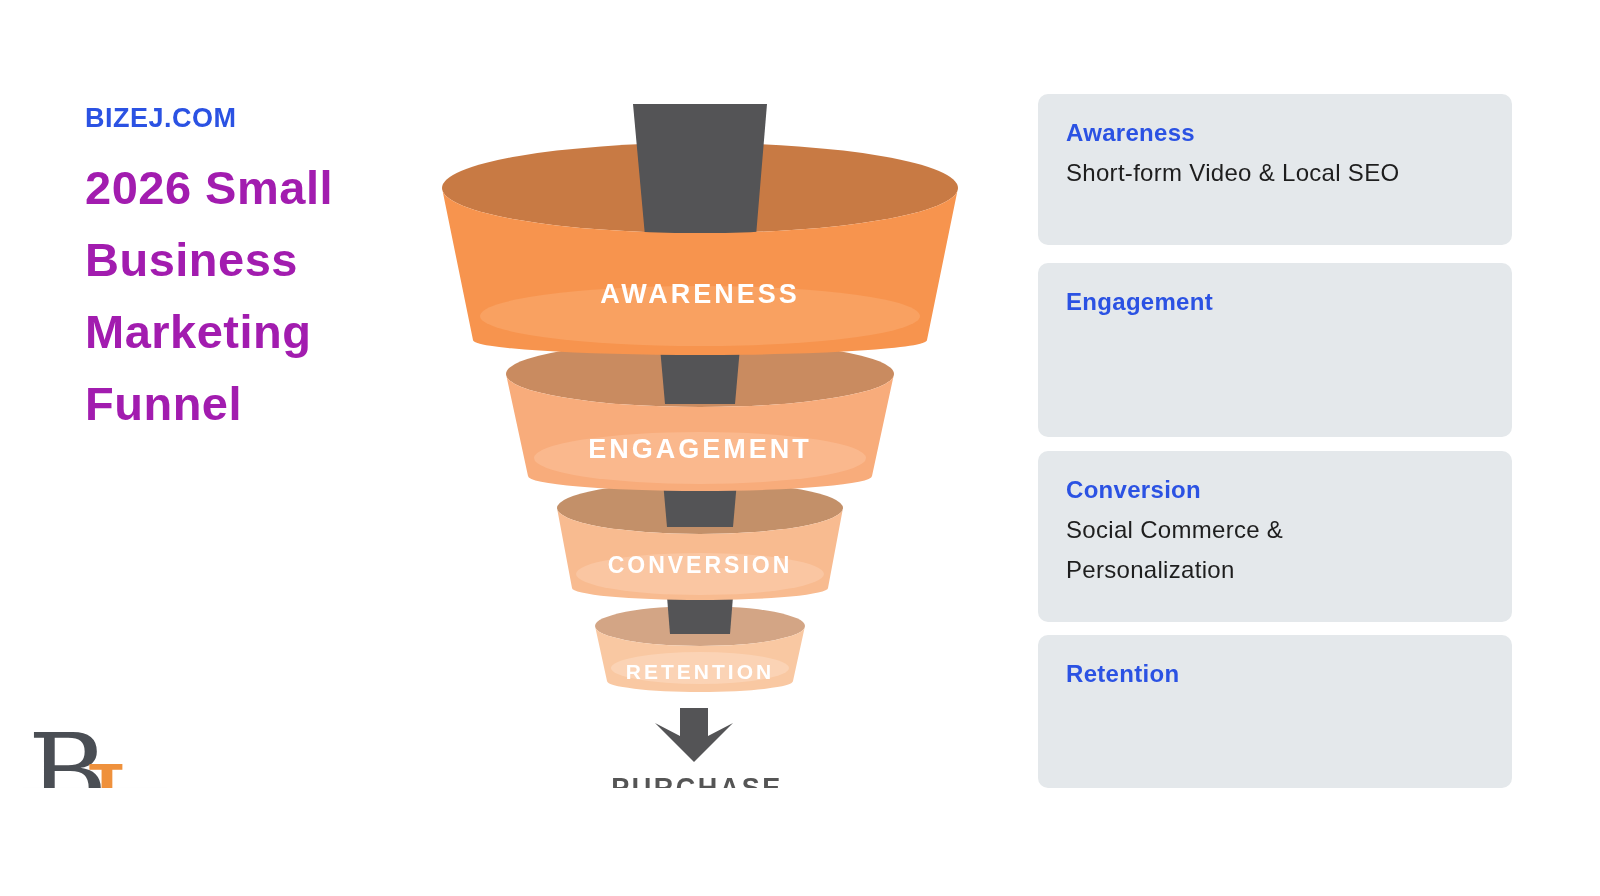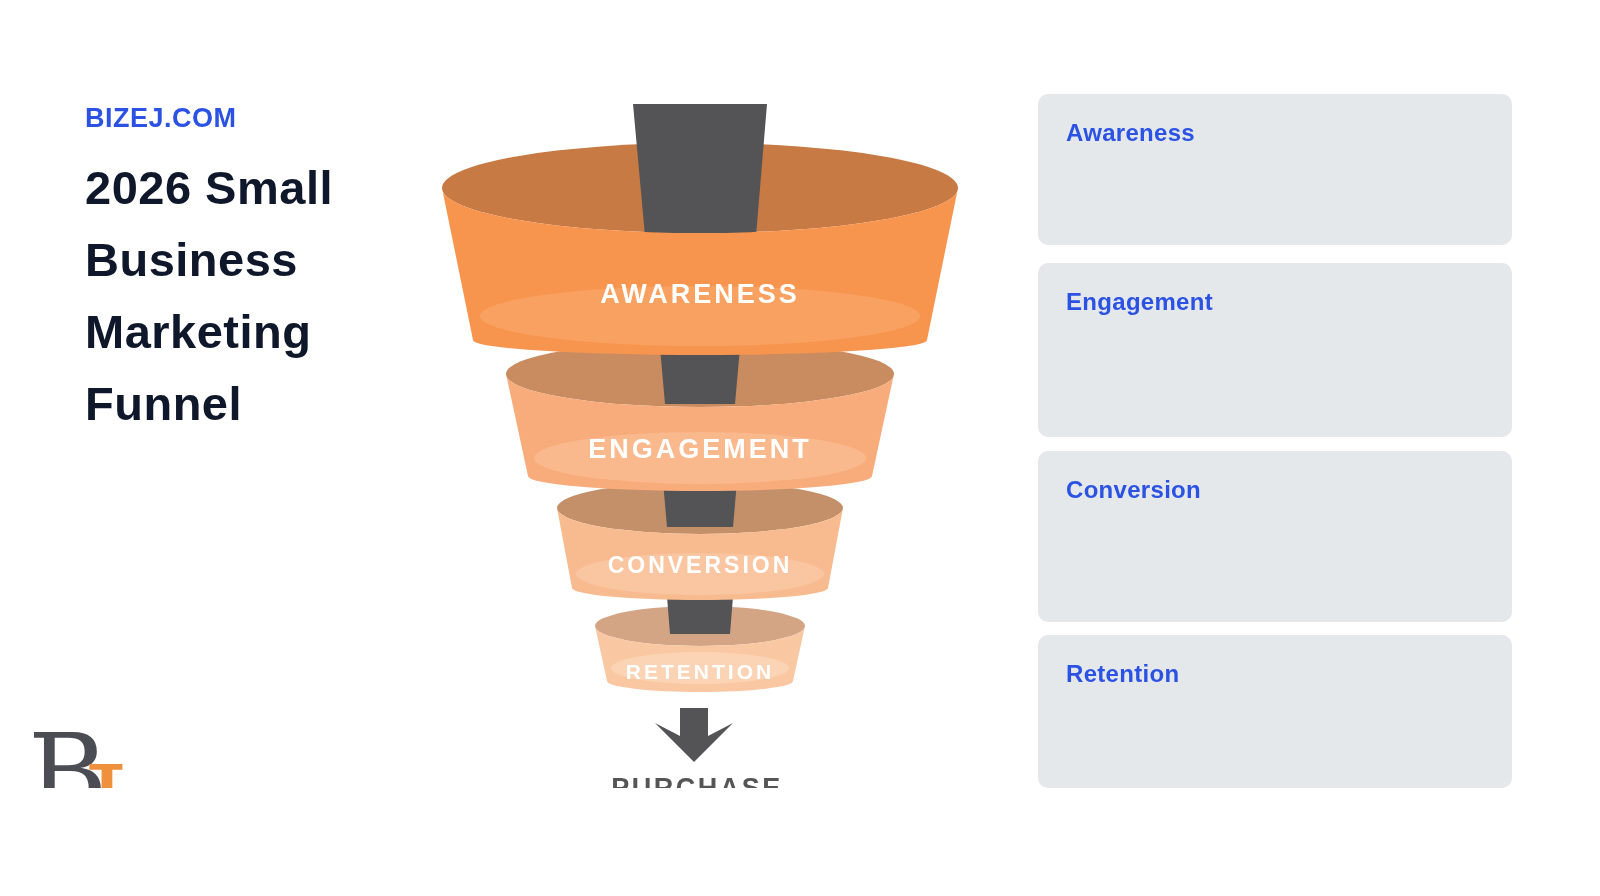--- a/index.html
+++ b/index.html
@@ -7,21 +7,21 @@
     position:relative;width:1600px;height:788px;background:#ffffff;
     overflow:hidden;font-family:"Liberation Sans",sans-serif;padding-left:36px;
   }
   
   .brand{
     position:absolute;left:85px;top:103px;
     font-size:27px;font-weight:bold;letter-spacing:.5px;color:#2B52E3;
   }
   .main-title{
     position:absolute;left:85px;top:152px;
-    font-size:47px;font-weight:bold;color:#0f172a;
+    font-size:47px;font-weight:bold;color:#a21caf;
     line-height:72px;white-space:pre-line;letter-spacing:.5px;
   }
   
   .funnel-svg{position:absolute;left:0;top:0;width:1600px;height:896px;}
   .stage-label{
     font-family:"Liberation Sans",sans-serif;font-weight:bold;fill:#ffffff;
     letter-spacing:3px;text-anchor:middle;
   }
   .outcome-label{
     font-family:"Liberation Sans",sans-serif;font-weight:bold;
@@ -99,26 +99,29 @@
     <text x="700" y="458" font-size="27" class="stage-label">ENGAGEMENT</text>
     <text x="700" y="573" font-size="23" class="stage-label">CONVERSION</text>
     <text x="700" y="679" font-size="21" class="stage-label">RETENTION</text>
 
     <path d="M680,708 L708,708 L708,736 L733,723 L694,762 L655,723 L680,736 Z" fill="#545456"></path>
     <text x="697" y="797" font-size="27" class="outcome-label" fill="#555555">PURCHASE</text>
   </svg>
 
   <div class="card card-1">
     <div class="card-title">Awareness</div>
+    <div class="card-desc">Short-form Video &amp; Local SEO</div>
   </div>
   <div class="card card-2">
     <div class="card-title">Engagement</div>
   </div>
   <div class="card card-3">
     <div class="card-title">Conversion</div>
+    <div class="card-desc">Social Commerce &amp;
+Personalization</div>
   </div>
   <div class="card card-4">
     <div class="card-title">Retention</div>
   </div>
 
   <div class="logo">
     <div class="logo-b">B</div>
     <div class="logo-j">J</div>
     <div class="logo-band">
       <span class="logo-word">BIZEJ</span>

